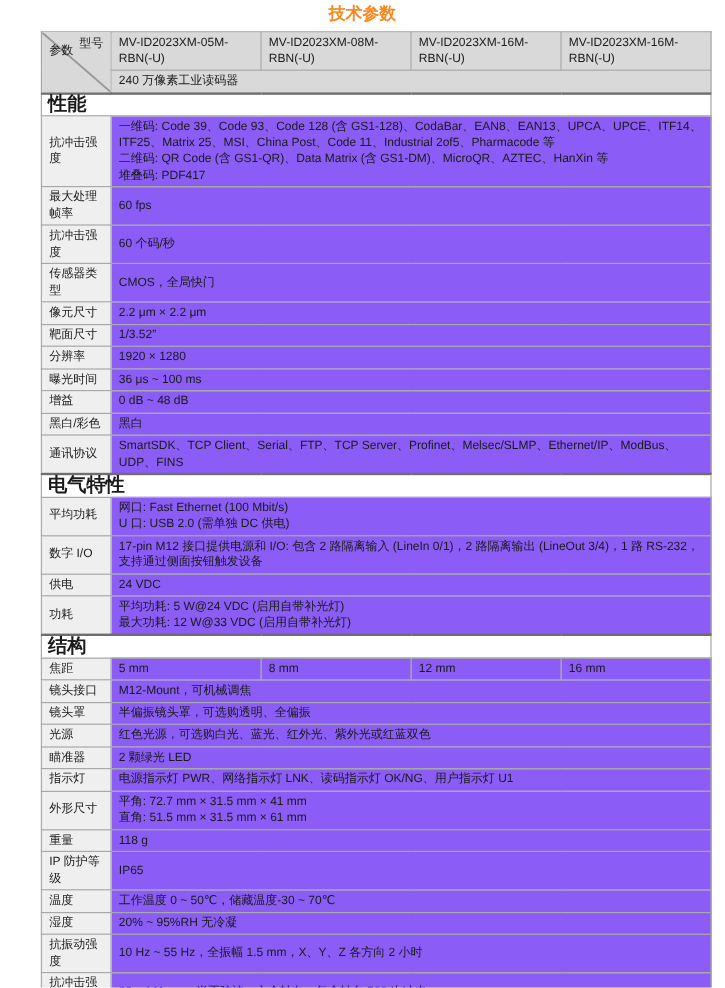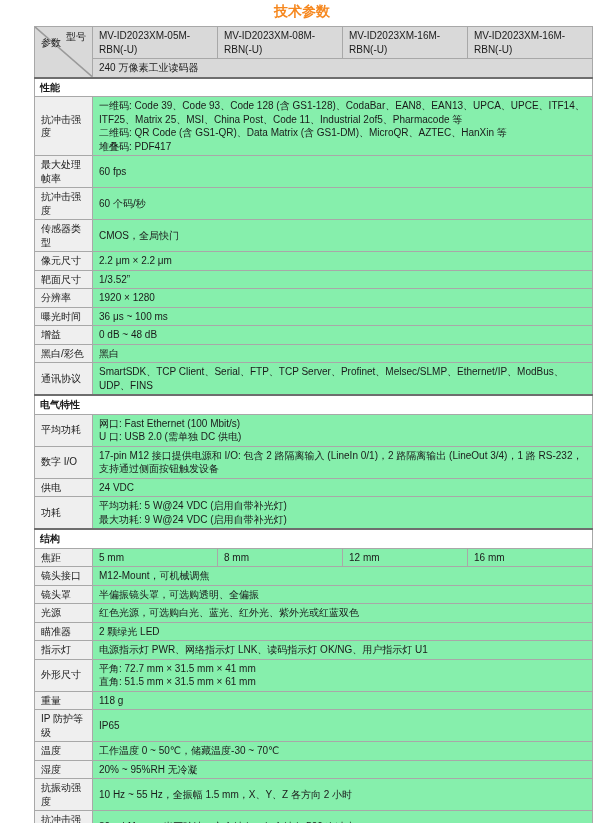--- a/index.html
+++ b/index.html
@@ -33,26 +33,26 @@
     text-align: left;
     font-weight: normal;
     word-wrap: break-word;
   }
   
   tr.models th, tr.models td, tr.subtitle td, th.corner {
     background: #d9d9d9;
   }
   
   th.lbl { background: #efefef; }
-  td.val { background: #86efac; }
+  td.val { background: #8b5cf6; }
   
   tr.section td {
     background: #ffffff;
     font-weight: bold;
-    font-size: 10px;
+    font-size: 16px;
     border-top: 2px solid #6e6e6e;
     padding: 2px 5px;
   }
   
   th.corner { position: relative; padding: 0; margin-left: 12px; }
   th.corner svg { position: absolute; inset: 0; width: 100%; height: 100%; }
   th.corner .tr-label { position: absolute; top: 3px; right: 6px; }
   th.corner .bl-label { position: absolute; bottom: 27px; left: 6px; }
 </style>
 </head>
@@ -154,21 +154,21 @@
     <td class="val" colspan="4">17-pin M12 接口提供电源和 I/O: 包含 2 路隔离输入 (LineIn 0/1)，2 路隔离输出 (LineOut 3/4)，1 路 RS-232，支持通过侧面按钮触发设备</td>
   </tr>
   <tr>
     <th class="lbl">供电</th>
     <td class="val" colspan="4">24 VDC</td>
   </tr>
   <tr>
     <th class="lbl">功耗</th>
     <td class="val" colspan="4">
       <div>平均功耗: 5 W@24 VDC (启用自带补光灯)</div>
-      <div>最大功耗: 9 W@24 VDC (启用自带补光灯)</div>
+      <div>最大功耗: 12 W@33 VDC (启用自带补光灯)</div>
     </td>
   </tr>
 
   <tr class="section">
         <td colspan="5">结构</td>
       </tr>
   <tr>
     <th class="lbl">焦距</th>
     <td class="val">5 mm</td>
     <td class="val">8 mm</td>

